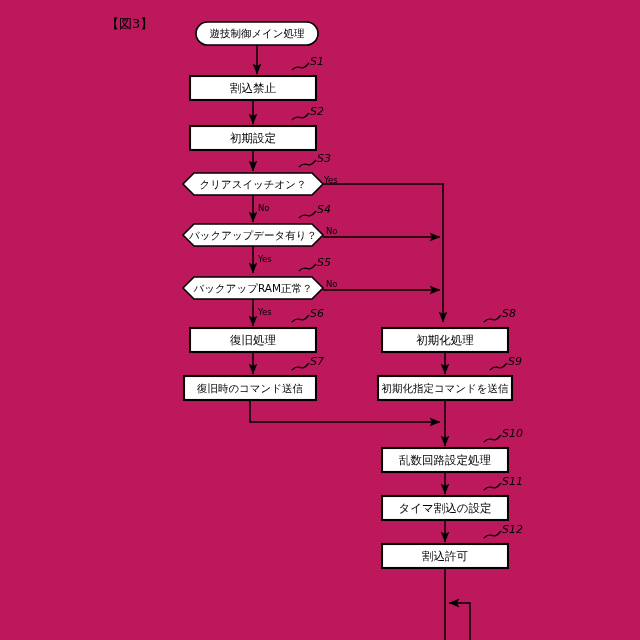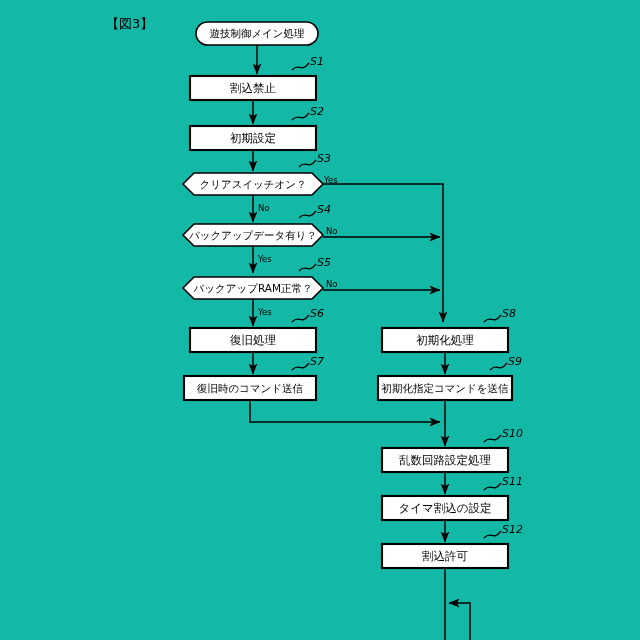--- a/index.html
+++ b/index.html
@@ -10,21 +10,21 @@
   body {
     width: 640px;
     height: 640px;
     overflow: hidden;
     font-family: "DejaVu Sans", "Liberation Sans", sans-serif;
   }
   #figure-root {
     position: relative;
     width: 640px;
     height: 640px;
-    background: #14b8a6;
+    background: #be185d;
   }
   svg#flow {
     position: absolute;
     left: 0;
     top: 0;
     width: 640px;
     height: 640px;
     display: block;
   }
   .shape {

